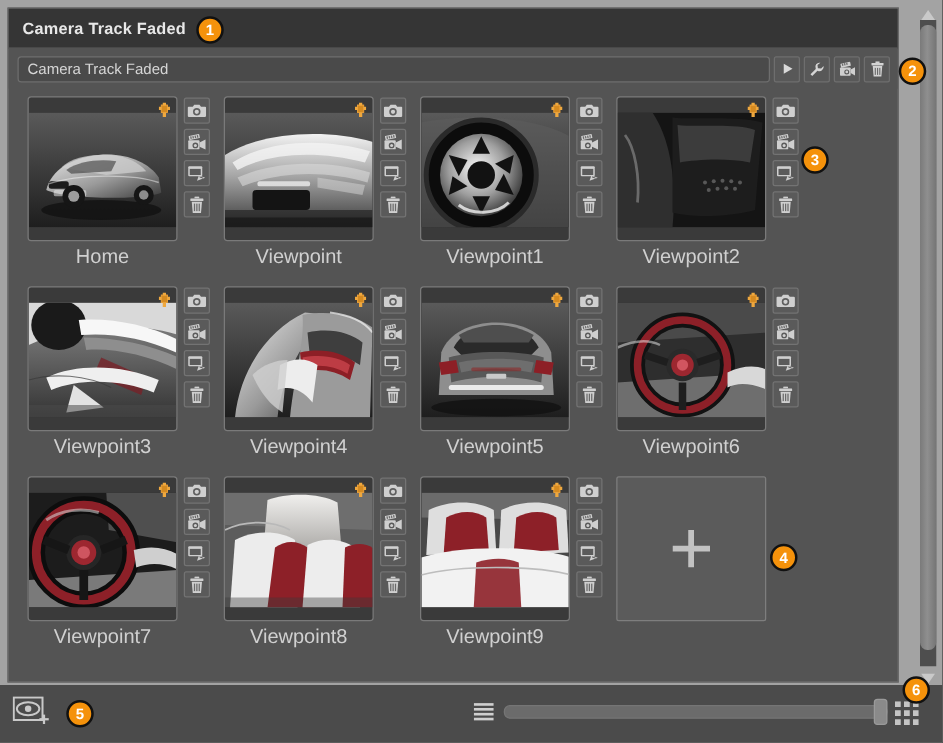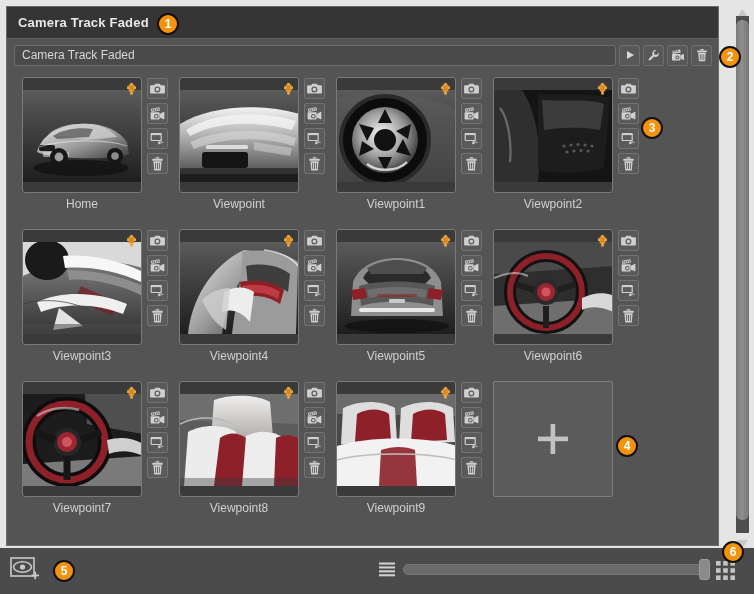--- a/index.html
+++ b/index.html
@@ -6,21 +6,21 @@
   * { box-sizing: border-box; margin:0; padding:0; }
   html, body {
     width: 754px; height: 594px;
     background: #4b4b4b;
     font-family: "Liberation Sans", sans-serif;
     overflow: hidden;
   }
   #app {
     position: relative;
     width: 754px; height: 594px;
-    background: #e5e5e5;
+    background: #a3a3a3;
   }
 
   
   .panel {
     position: absolute;
     left: 6px; top: 6px;
     width: 713px; height: 540px;
     border: 1px solid #6b6b6b;
     background: #545454;
   }
@@ -108,21 +108,21 @@
     position: absolute;
     right: 5px; top: 3px;
     width: 9px; height: 12px;
     z-index: 5;
   }
   .vp-label {
     margin-top: 4px;
     width: 120px;
     text-align: center;
     color: #d0d0d0;
-    font-size: 12px;
+    font-size: 16px;
   }
   .icon-col {
     margin-left: 5px;
     display: flex;
     flex-direction: column;
     gap: 4px;
     padding-top: 1px;
   }
   .icon-btn {
     width: 21px; height: 21px;

